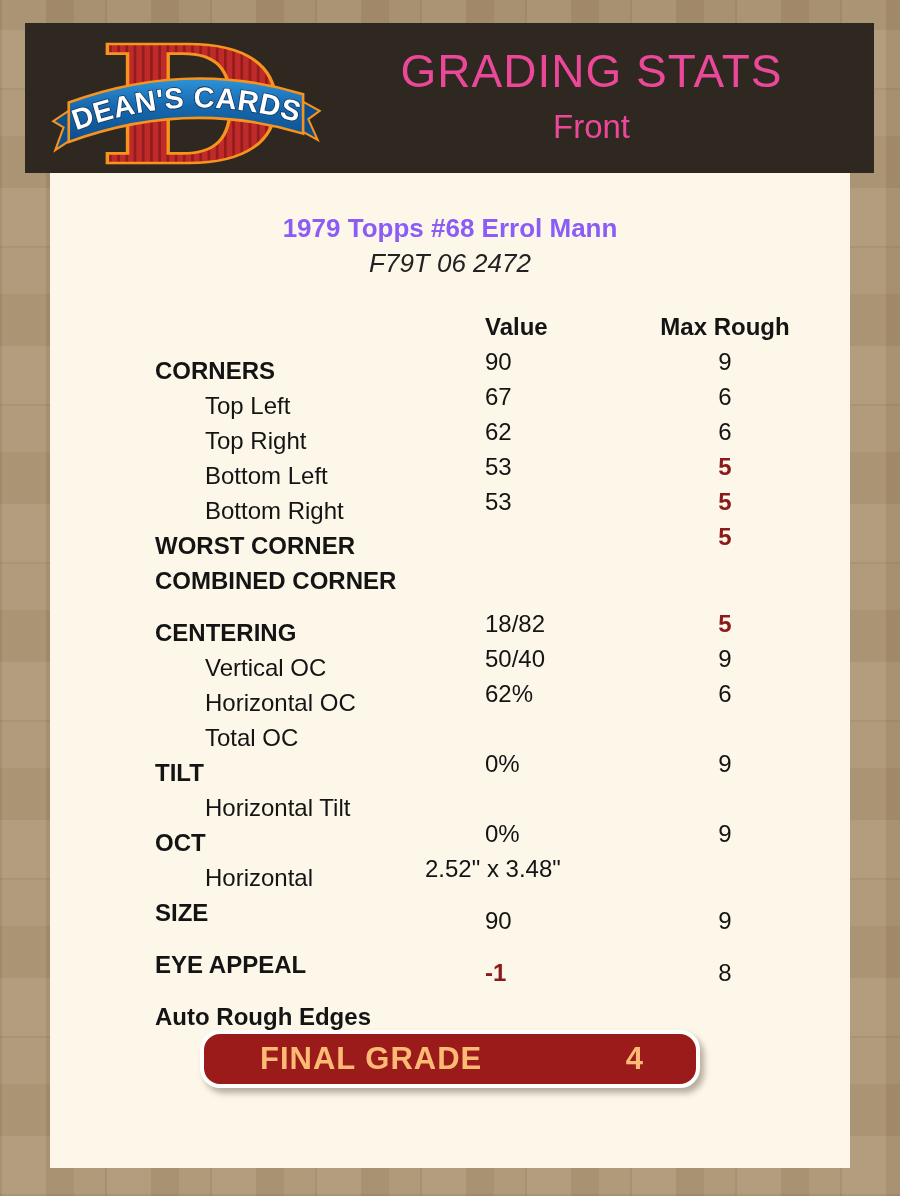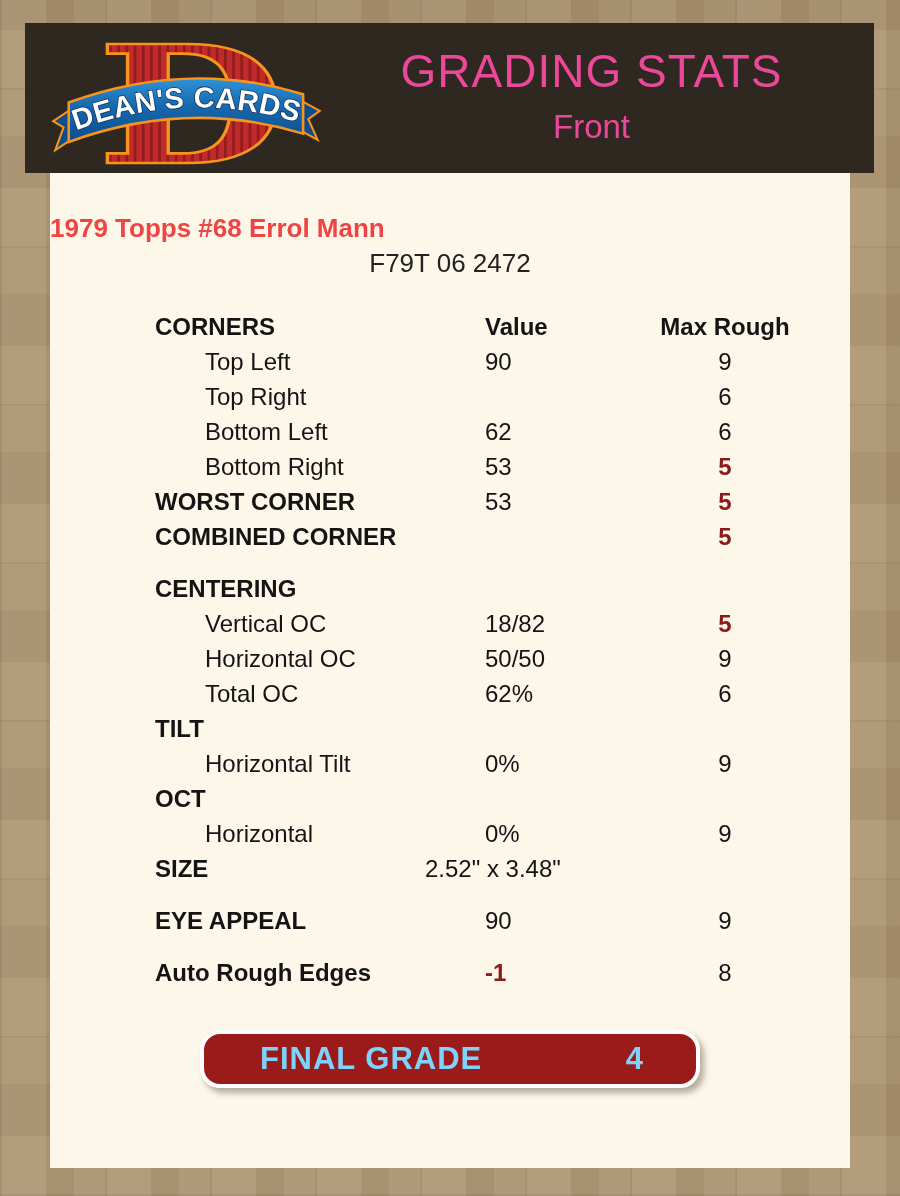--- a/index.html
+++ b/index.html
@@ -25,47 +25,47 @@
   .logo-wrap svg { position:absolute; left:0; top:4px; }
   .header-titles { flex:1 1 auto; text-align:center; color:#ec4899; padding-right:24px; margin-top:-4px; }
   .header-title   { font-size:46px; letter-spacing:1px; line-height:54px; }
   .header-subtitle{ font-size:33px; line-height:44px;margin-top:7px; }
 
   .panel {
     position:absolute; left:50px; top:173px; width:800px; height:995px;
     background:#FDF7EA;
   }
 
-  .card-title  { margin-top:38px; font-size:26px; font-weight:bold; color:#ef4444; line-height:34px; }
-  .card-serial { text-align:center; font-size:26px; color:#222; line-height:36px; }
+  .card-title  { margin-top:38px; text-align:center; font-size:26px; font-weight:bold; color:#8b5cf6; line-height:34px; }
+  .card-serial { text-align:center; font-size:26px; color:#222; line-height:36px;font-style:italic; }
 
   .stats { margin:28px 0 0 105px; width:660px; }
   .row { display:grid; grid-template-columns:330px 135px 40px 130px; height:35px; line-height:35px; font-size:24px; color:#141414; }
-  .row .lbl { grid-column:1; white-space:nowrap; }
+  .row .lbl { grid-column:1; white-space:nowrap;margin-top:44px; }
   .row .val { grid-column:2; text-align:left; white-space:nowrap; }
   .row .max { grid-column:4; text-align:center; white-space:nowrap; }
   .f-indent .lbl { padding-left:50px; }
   .f-bold   .lbl { font-weight:bold; }
   .f-vbold  .val { font-weight:bold; }
   .f-mbold  .max { font-weight:bold; }
   .f-vred   .val { color:#8B1A1A; font-weight:bold; }
   .f-mred   .max { color:#8B1A1A; font-weight:bold; }
   .f-gap { margin-top:17px; }
   .f-wide .val { position:relative; left:-60px; }
 
   .final-grade {
     position:absolute; left:150px; top:857px;
     width:500px; height:58px;
     background:#9B1B1B;
     border:4px solid #FFFFFF;
     border-radius:20px;
     box-shadow:4px 5px 6px rgba(90,80,60,0.45);
     display:flex; align-items:center; justify-content:space-between;
     padding:0 52px 0 56px; box-sizing:border-box;
-    color:#7dd3fc; font-size:31px; font-weight:bold; letter-spacing:1px;
+    color:#fdba74; font-size:31px; font-weight:bold; letter-spacing:1px;
     cursor:default;
   }
 </style>
 </head>
 <body>
 
 <div class="header">
   <div class="logo-wrap">
     <svg width="290" height="140" viewBox="0 0 270 135">
       <defs>
@@ -110,20 +110,21 @@
         <span class="val">Value</span>
         <span class="max">Max Rough</span>
       </div>
       <div class="row f-indent">
         <span class="lbl">Top Left</span>
         <span class="val">90</span>
         <span class="max">9</span>
       </div>
       <div class="row f-indent">
         <span class="lbl">Top Right</span>
+        <span class="val">67</span>
         <span class="max">6</span>
       </div>
       <div class="row f-indent">
         <span class="lbl">Bottom Left</span>
         <span class="val">62</span>
         <span class="max">6</span>
       </div>
       <div class="row f-indent f-mred">
         <span class="lbl">Bottom Right</span>
         <span class="val">53</span>
@@ -143,21 +144,21 @@
         <span class="val"></span>
         <span class="max"></span>
       </div>
       <div class="row f-indent f-mred">
         <span class="lbl">Vertical OC</span>
         <span class="val">18/82</span>
         <span class="max">5</span>
       </div>
       <div class="row f-indent">
         <span class="lbl">Horizontal OC</span>
-        <span class="val">50/50</span>
+        <span class="val">50/40</span>
         <span class="max">9</span>
       </div>
       <div class="row f-indent">
         <span class="lbl">Total OC</span>
         <span class="val">62%</span>
         <span class="max">6</span>
       </div>
       <div class="row f-bold">
         <span class="lbl">TILT</span>
         <span class="val"></span>

